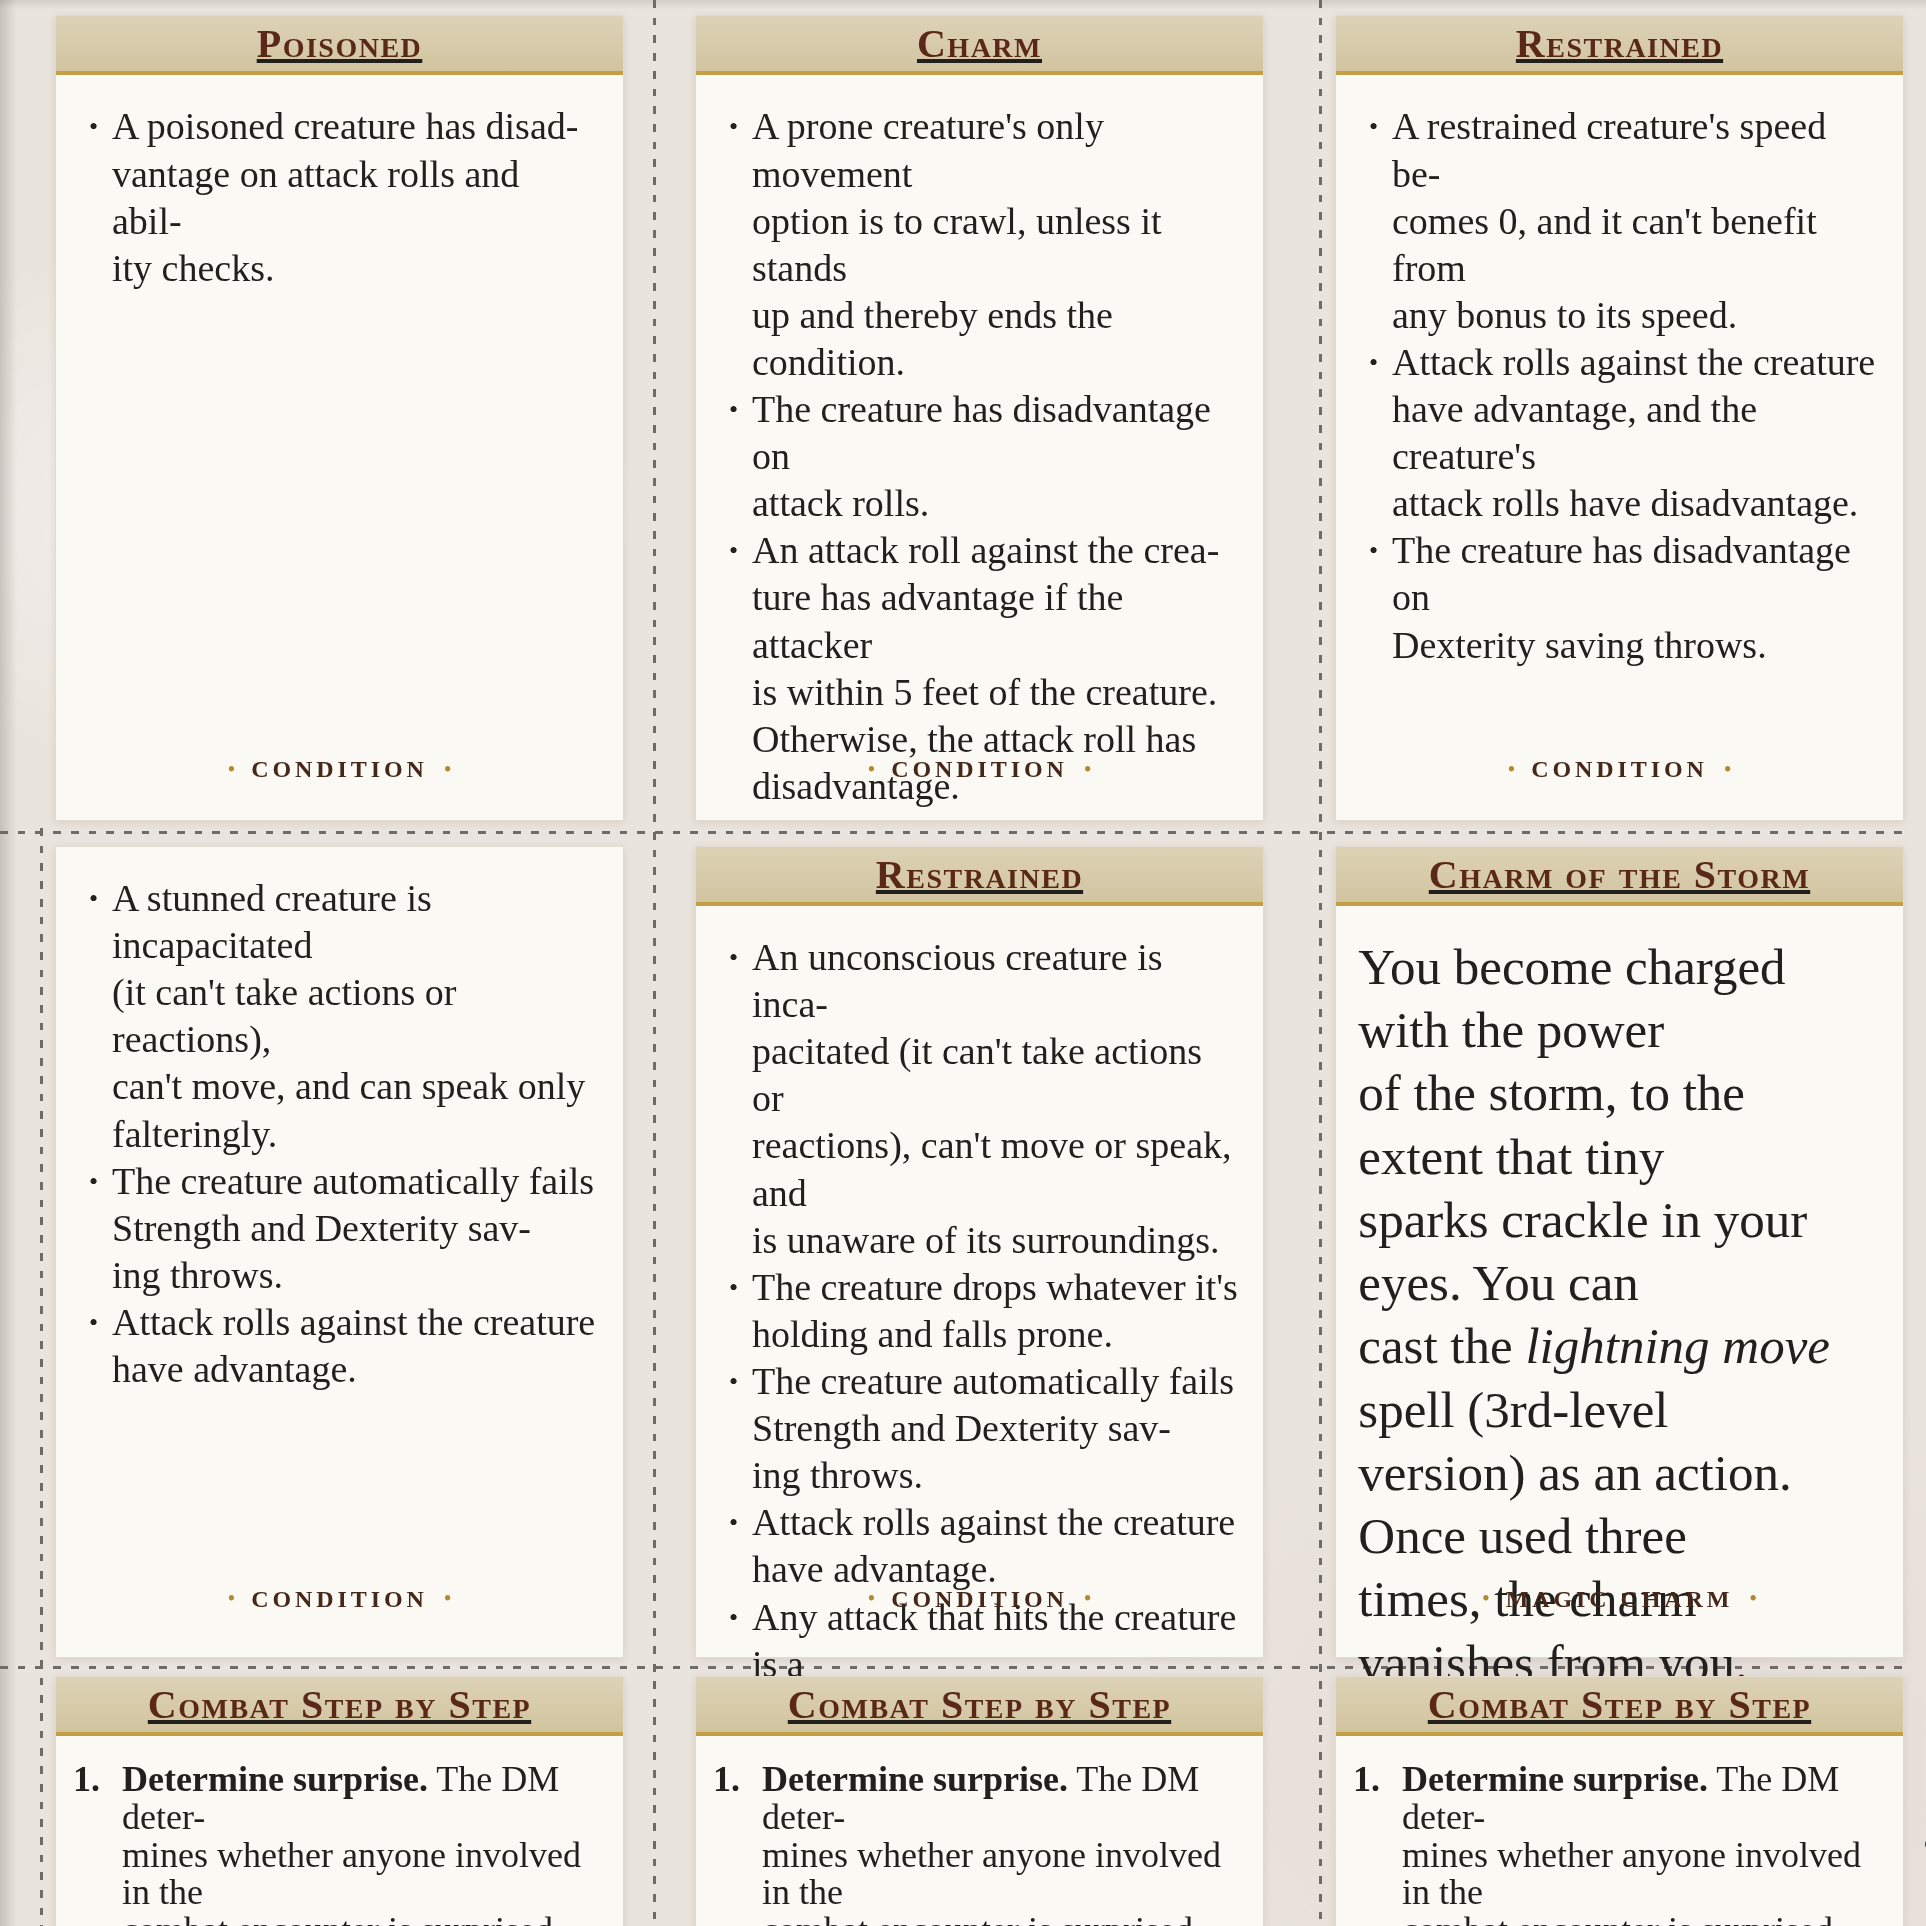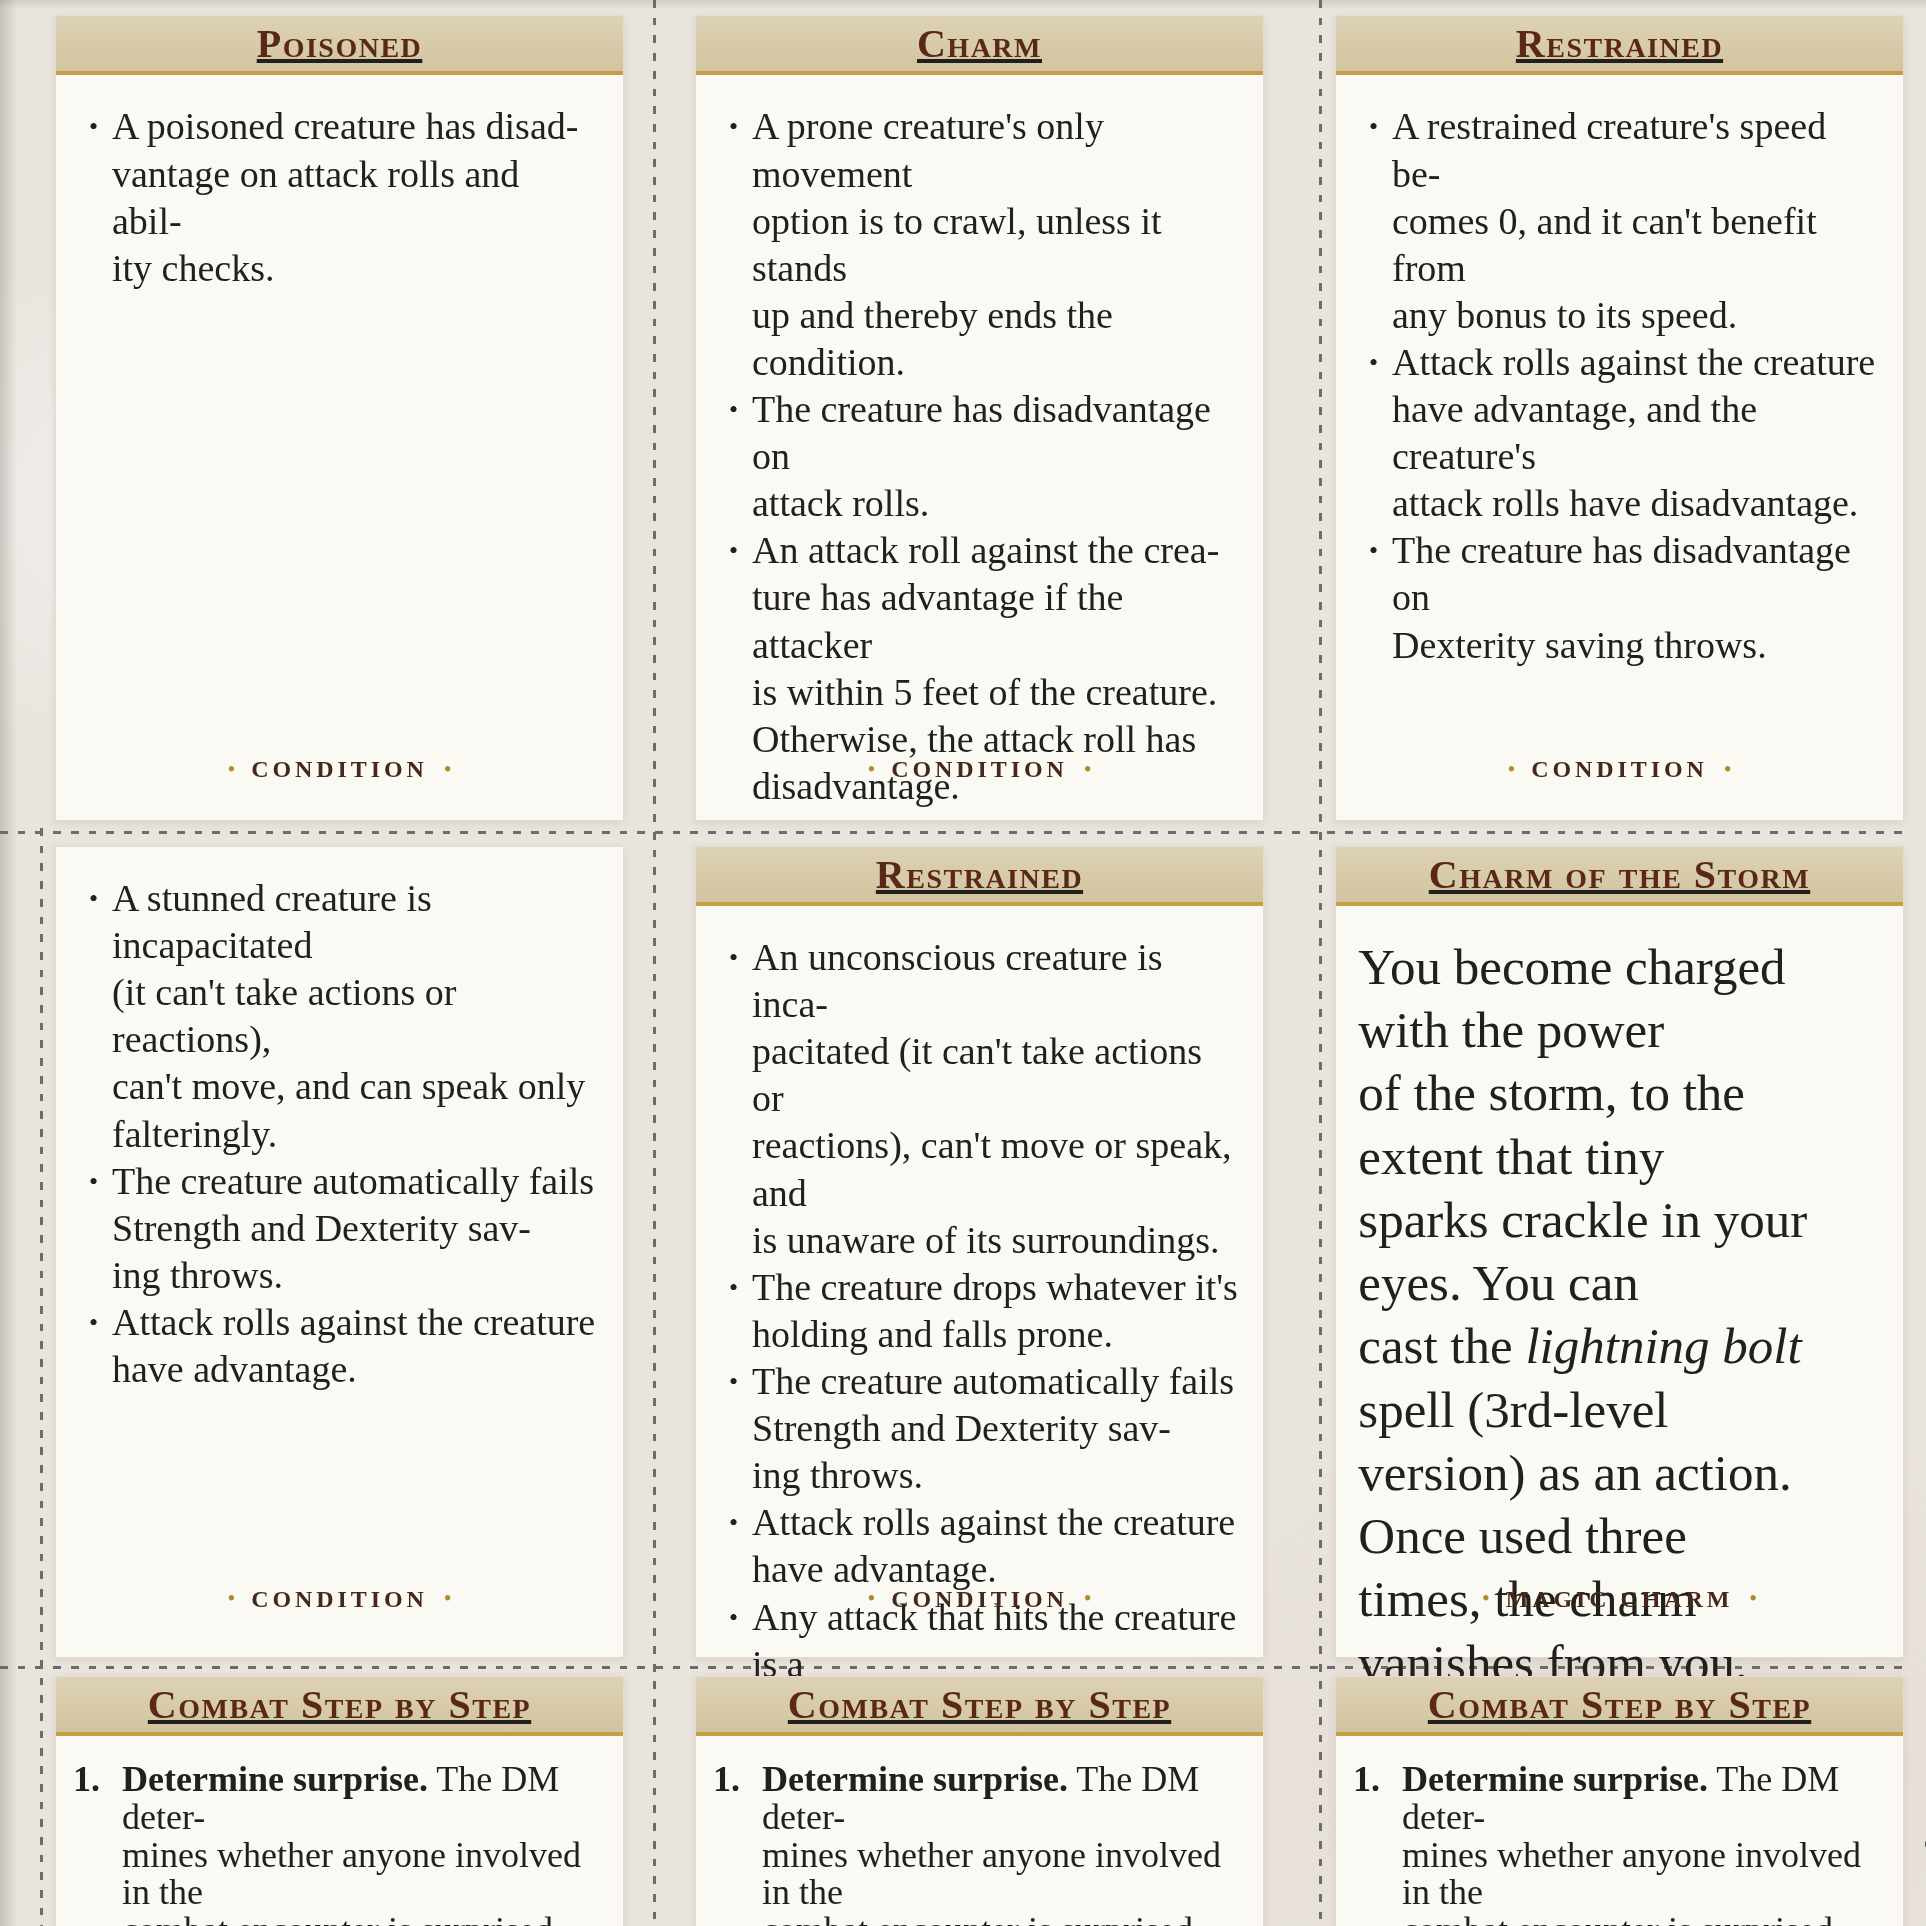--- a/index.html
+++ b/index.html
@@ -239,21 +239,21 @@
 </section>
 
 <section class="card" style="left:1335px;top:846px;height:812px;">
   <header class="card-head">
     <h2 class="card-title">Charm of the Storm</h2>
   </header>
   <div class="charm-body">
     <p class="para"><span>You become charged with the power
 of the storm, to the extent that tiny
 sparks crackle in your eyes. You can
-cast the </span><em>lightning bolt</em><span> spell (3rd-level
+cast the </span><em>lightning move</em><span> spell (3rd-level
 version) as an action. Once used three
 times, the charm vanishes from you.</span></p>
     <p class="para">(This magical ability is bestowed by
 the altar in the Tower of Storms.)</p>
   </div>
   <footer class="card-footer r2">
     <span class="dot">•</span>
       <span class="footer-text">MAGIC CHARM</span>
       <span class="dot">•</span>
   </footer>

